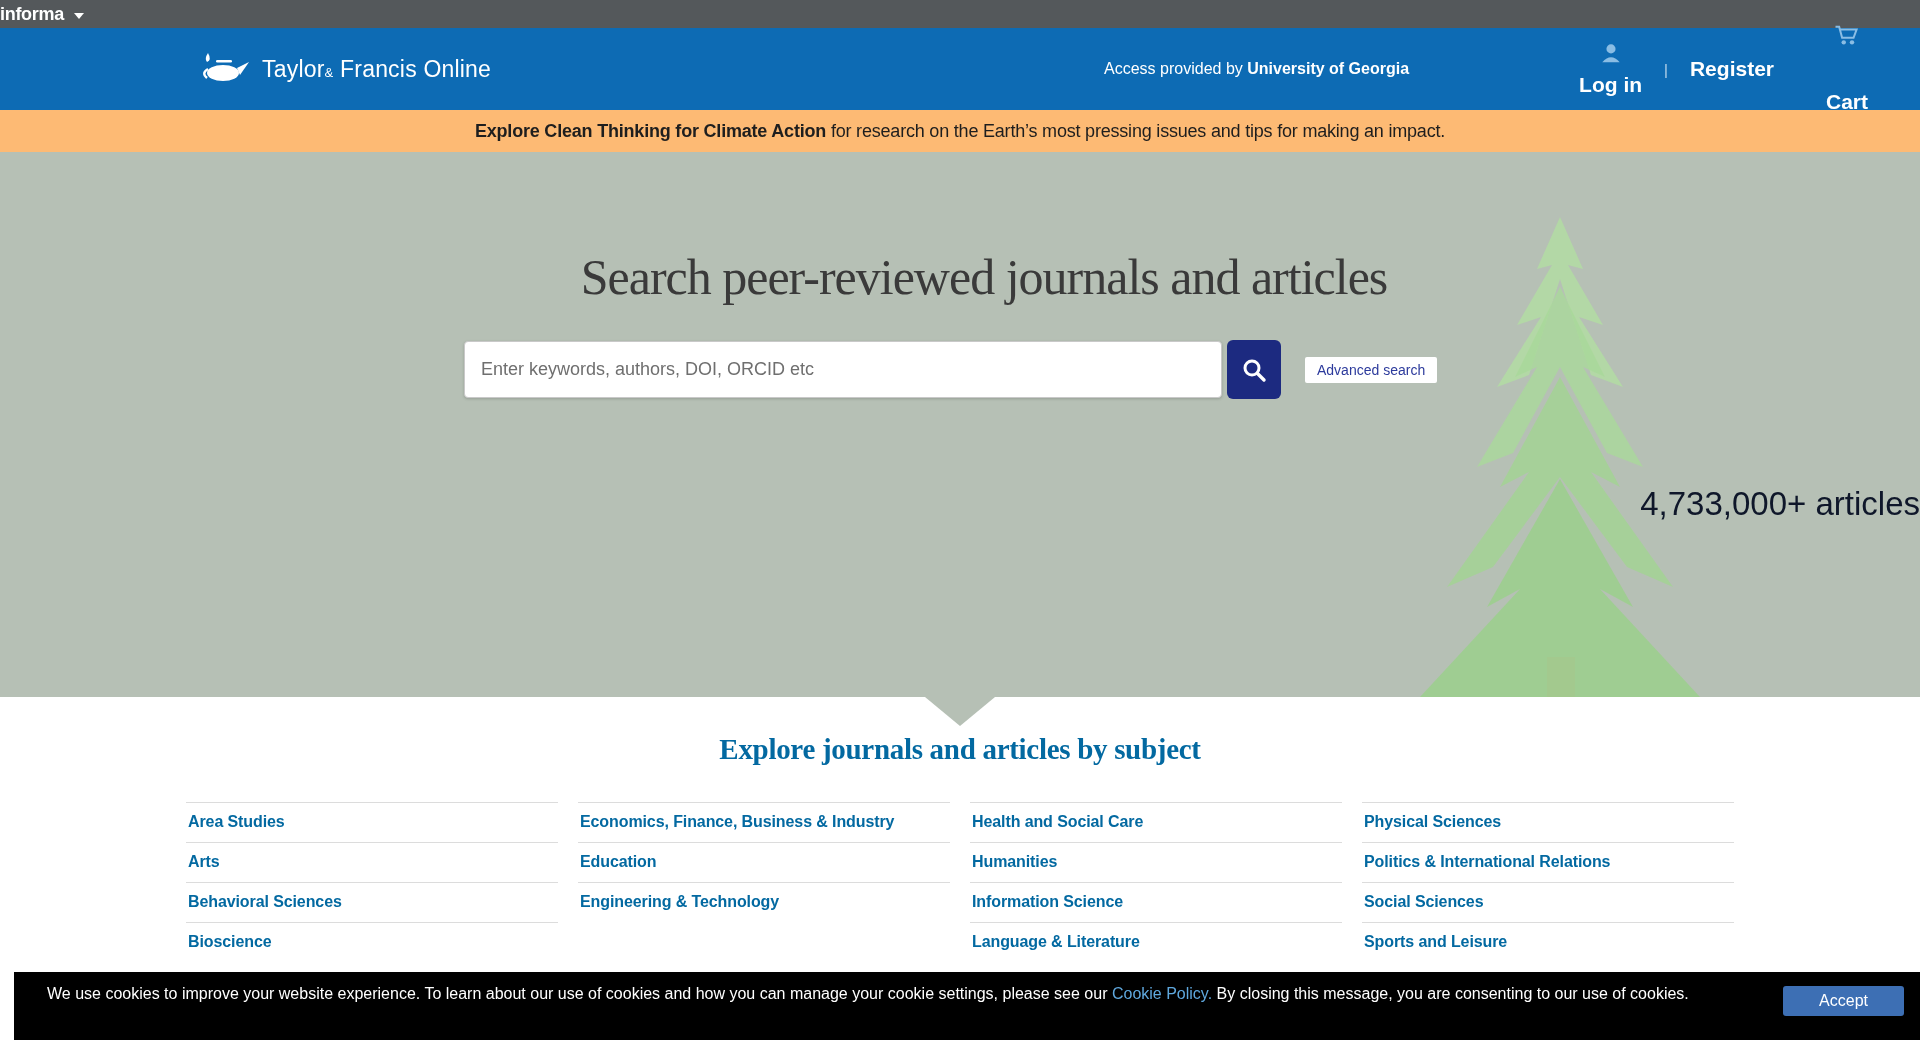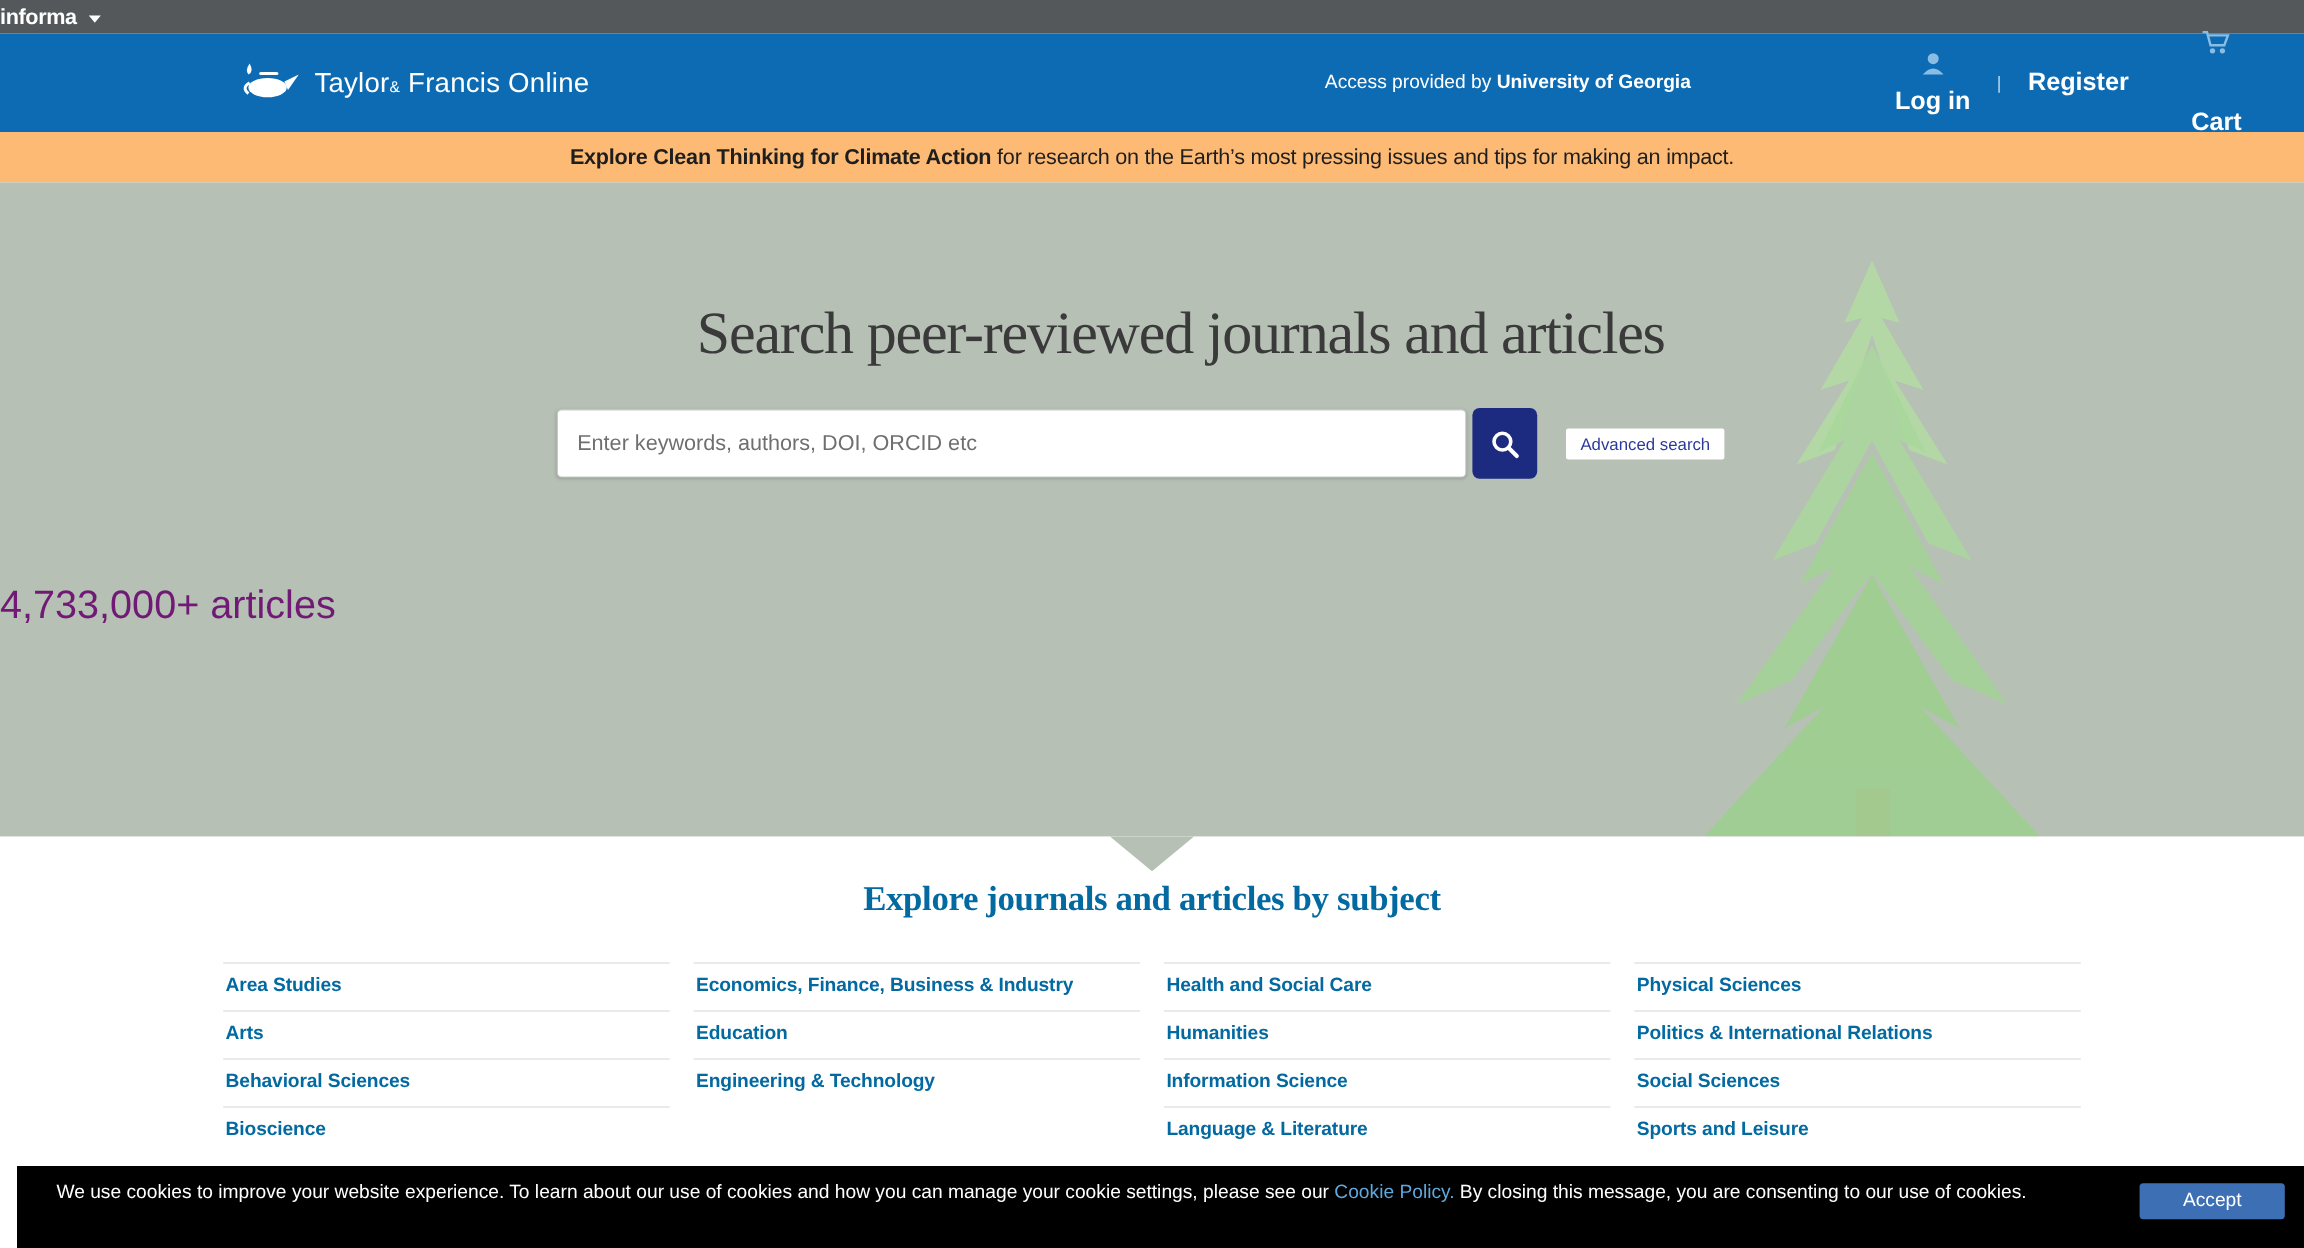--- a/index.html
+++ b/index.html
@@ -38,21 +38,21 @@
                 letter-spacing:-1px; color:#3a3a3a;margin-left:48px; }
   .search-row { position:relative; margin:34px 0 0 464px; display:flex; align-items:center; }
   .search-input { width:758px; height:57px; border:1px solid #c9c9c9; border-radius:4px;
                   padding:0 16px; font-size:18px; color:#333; background:#fff;
                   box-shadow:0 1px 3px rgba(0,0,0,0.18); outline:none; }
   .search-input::placeholder { color:#6f6f6f; }
   .search-btn { width:54px; height:59px; margin-left:5px; background:#1c2a80; border:none; border-radius:6px;
                 display:flex; align-items:center; justify-content:center; cursor:pointer; }
   .adv-search { margin-left:24px; background:#fff; color:#2c3a9c; font-size:14px; padding:5px 12px;
                 border-radius:2px; cursor:pointer; }
-  .article-count { position:relative; text-align:left; margin-top:86px; font-size:33px; color:#701a75; }
+  .article-count { position:relative; text-align:right; margin-top:86px; font-size:33px; color:#0f172a; }
   .hero-notch { position:absolute; left:50%; top:697px; transform:translateX(-50%);
                 width:0; height:0; border-left:35px solid transparent; border-right:35px solid transparent;
                 border-top:29px solid #b6c0b5; z-index:3; }
 
   
   .subjects { background:#fff; }
   .subjects-title { text-align:center; padding-top:36px; font-family:"Liberation Serif", serif;
                     font-weight:700; font-size:29px; letter-spacing:-0.3px; color:#0369a1; }
   .subjects-grid { width:1548px; margin:36px auto 0 auto; display:flex; gap:20px; }
   .subject-col { flex:1; }

